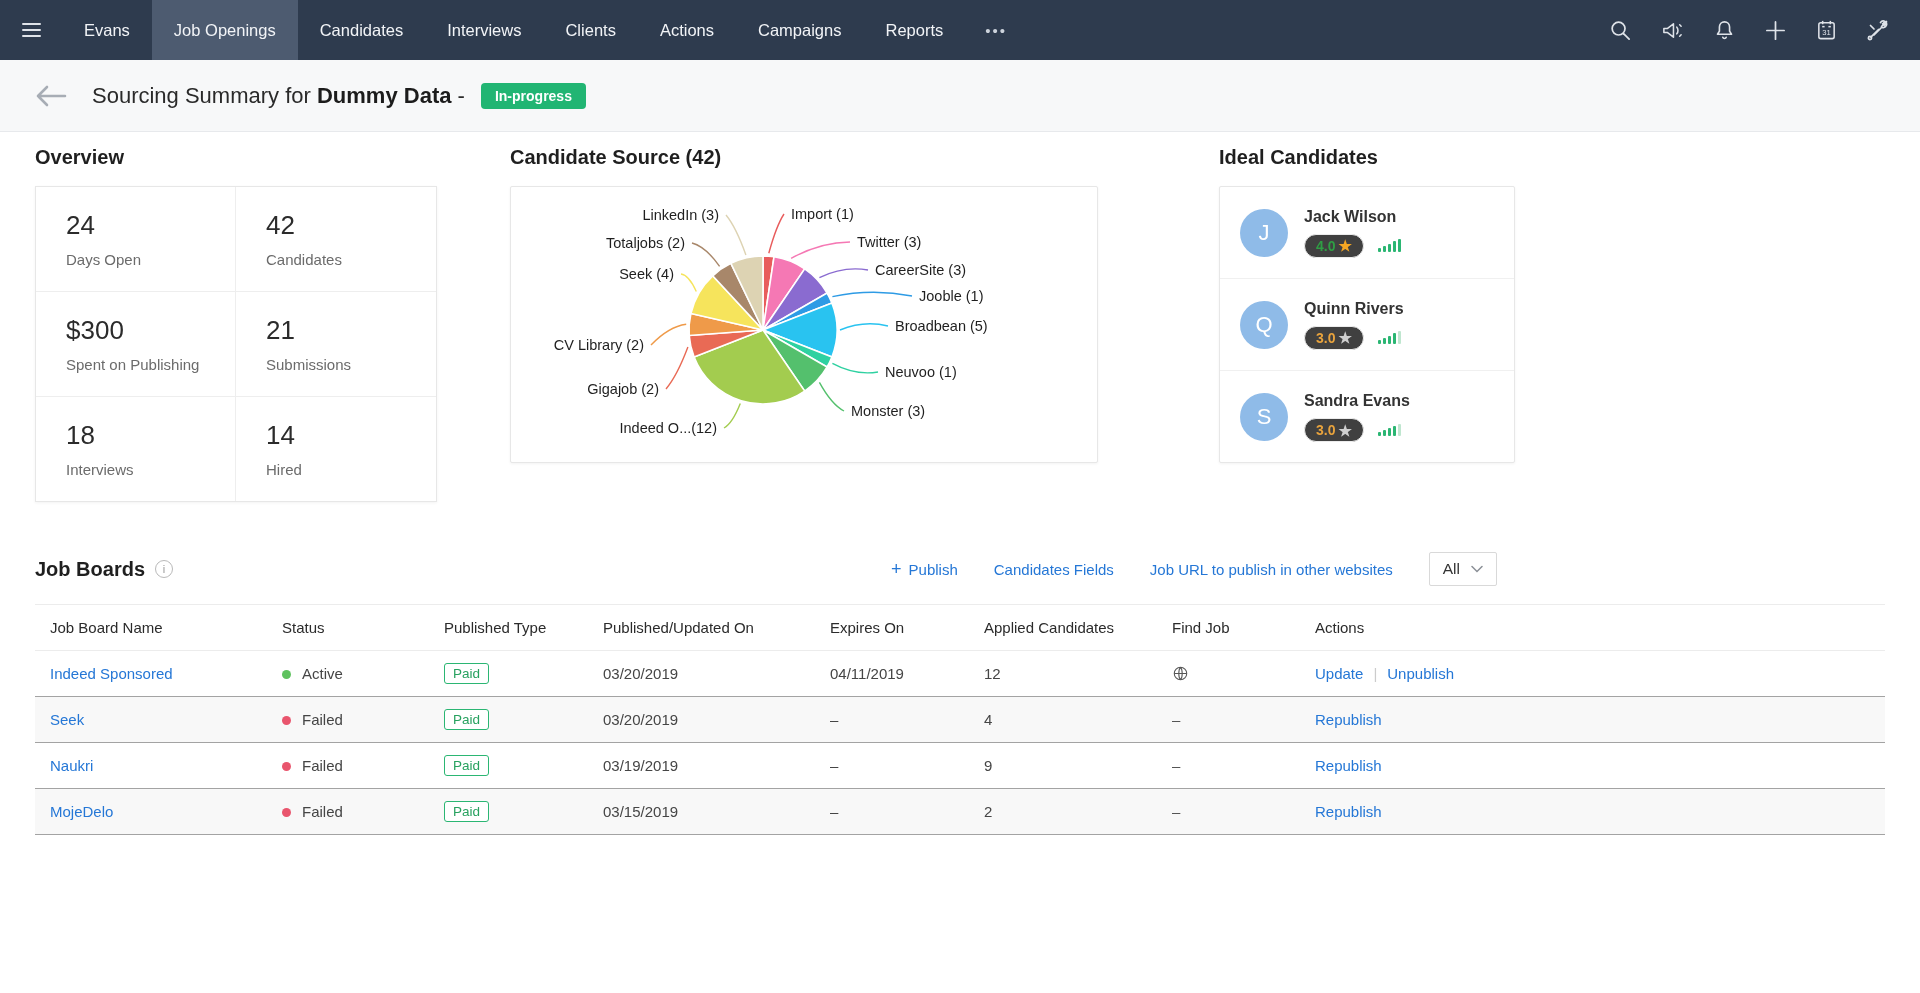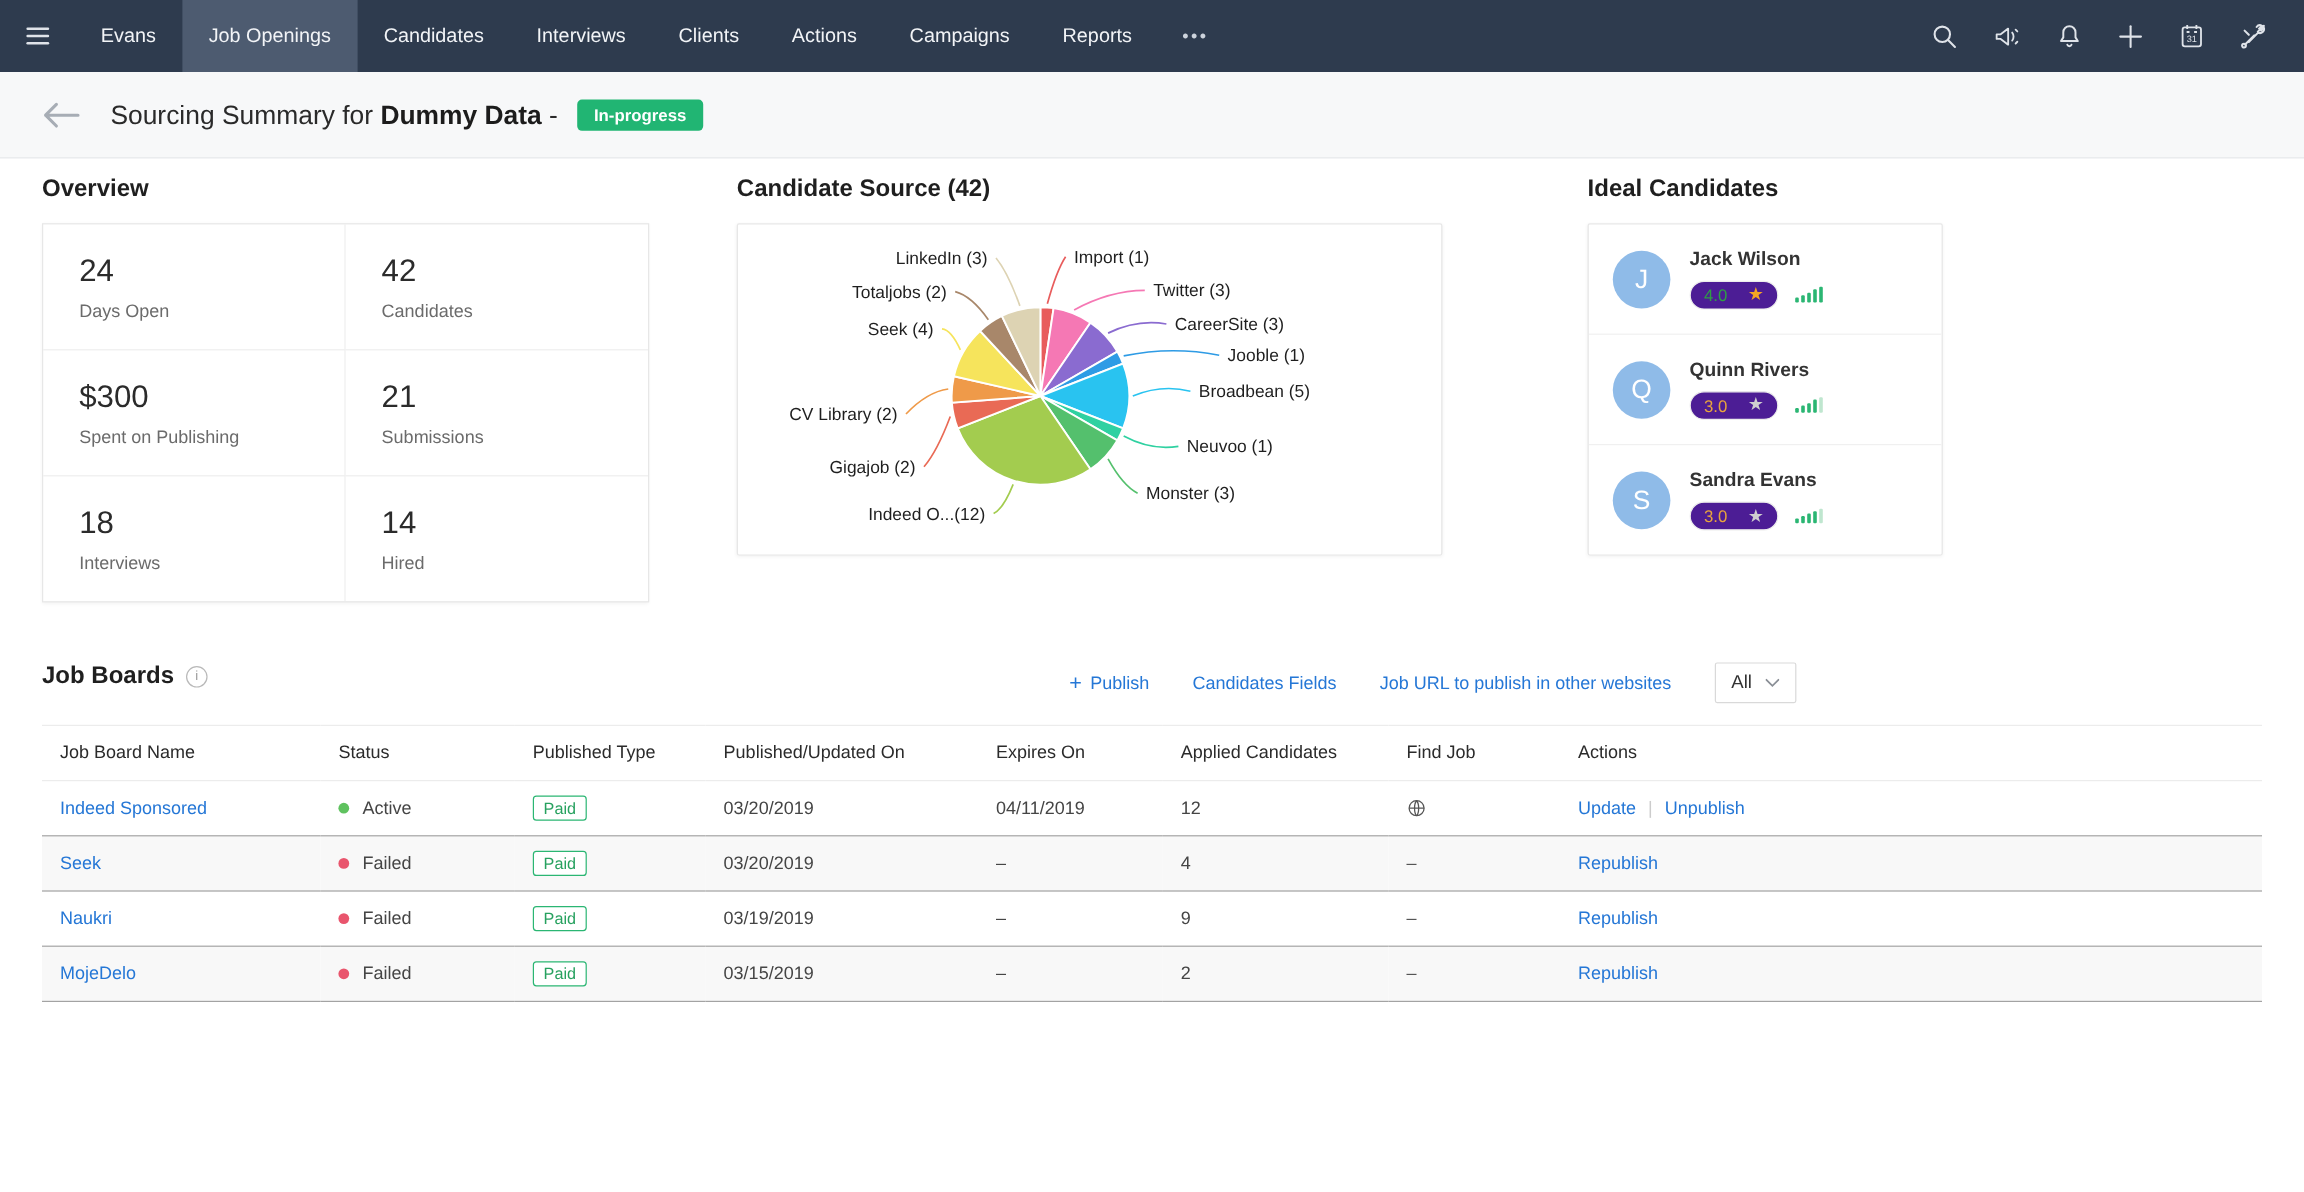--- a/index.html
+++ b/index.html
@@ -26,46 +26,46 @@
   .back-btn { margin-right:24px; display:flex; align-items:center; cursor:pointer; }
   .pagetitle { font-size:22px; color:#2a2a2a; }
   .pagetitle b { font-weight:700; color:#1c1c1c; }
   .status-badge { background:#21b573; color:#fff; font-size:14px; font-weight:700; padding:5px 14px; border-radius:4px; margin-left:16px; }
 
   
   .content { display:flex; padding-left:35px; margin-top:14px; }
   h2.sec { font-size:20px; font-weight:600; color:#1f1f1f; margin:0 0 17px 0; }
   .card { background:#fff; border:1px solid #e7e7e7; border-radius:2px; box-shadow:0 1px 3px rgba(0,0,0,.05); }
 
-  .col-overview { width:506px; margin-right:73px; }
+  .col-overview { width:402px; margin-right:73px; }
   .stat-grid { display:grid; grid-template-columns:1fr 1fr; border:1px solid #e7e7e7; box-shadow:0 1px 3px rgba(0,0,0,.05); }
   .stat-cell { padding:23px 10px 23px 30px; border-right:1px solid #eee; border-bottom:1px solid #eee; }
   .stat-cell:nth-child(2n) { border-right:none; }
   .stat-cell:nth-child(5), .stat-cell:nth-child(6) { border-bottom:none; }
   .stat-value { font-size:26px; color:#2b2b2b; font-weight:500; }
   .stat-label { font-size:15px; color:#6b6b6b; margin-top:10px; }
 
   .col-chart { width:588px; margin-right:77px; }
   .chart-card { height:277px; }
 
   .col-ideal { width:340px;padding-left:44px; }
   .ideal-card { height:277px; overflow:hidden; }
   .cand-row { display:flex; align-items:center; padding:0 20px; height:92px; border-bottom:1px solid #f0f0f0; cursor:pointer; }
   .cand-row:last-child { border-bottom:none; }
   .avatar { width:48px; height:48px; border-radius:50%; background:#8fbbe8; color:#fff; font-size:22px; display:flex; align-items:center; justify-content:center; margin-right:16px; flex:none; }
   .cand-name { font-size:16px; font-weight:600; color:#333; margin-bottom:8px; }
   .cand-meta { display:flex; align-items:center; }
-  .rating-pill { display:inline-flex; align-items:center; gap:17px; border:1px solid #ececec; border-radius:14px; padding:3px 11px; font-size:14px; font-weight:400; background:#4c1d95; }
+  .rating-pill { display:inline-flex; align-items:center; gap:3px; border:1px solid #ececec; border-radius:14px; padding:3px 11px; font-size:14px; font-weight:700; background:#404040; }
   .star { font-size:15px; line-height:1; }
   .bars { margin-left:14px; display:flex; align-items:flex-end; gap:2px; }
   .bars i { display:block; width:3px; border-radius:1px; }
 
   
   .jb-section { margin-top:50px; padding:0 35px; }
-  .jb-head { display:flex; align-items:flex-start;margin-top:21px; }
+  .jb-head { display:flex; align-items:center;margin-top:21px; }
   .jb-title-wrap { display:flex; align-items:center; gap:10px; }
   .info-icon { width:18px; height:18px; border:1px solid #b9b9b9; border-radius:50%; color:#9a9a9a; font-size:11px; display:flex; align-items:center; justify-content:center; font-style:normal; }
   .jb-links { margin-left:auto; display:flex; align-items:center; gap:36px; margin-right:388px; }
   .blue-link { color:#2577d6; font-size:15px; cursor:pointer; text-decoration:none; white-space:nowrap; }
   .publish-link { display:flex; align-items:center; gap:7px; }
   .plus-glyph { font-size:18px; font-weight:400; line-height:1; }
   .all-select { border:1px solid #d9d9d9; background:#fff; padding:7px 13px; border-radius:2px; display:flex; align-items:center; gap:11px; font-size:15.5px; color:#333; cursor:pointer; }
 
   table.jb { width:100%; border-collapse:collapse; margin-top:18px; font-size:15px; }
   table.jb thead th { text-align:left; font-weight:500; color:#2b2b2b; padding:14px 0 14px 15px; border-top:1px solid #ececec; border-bottom:1px solid #ececec; white-space:nowrap; }

